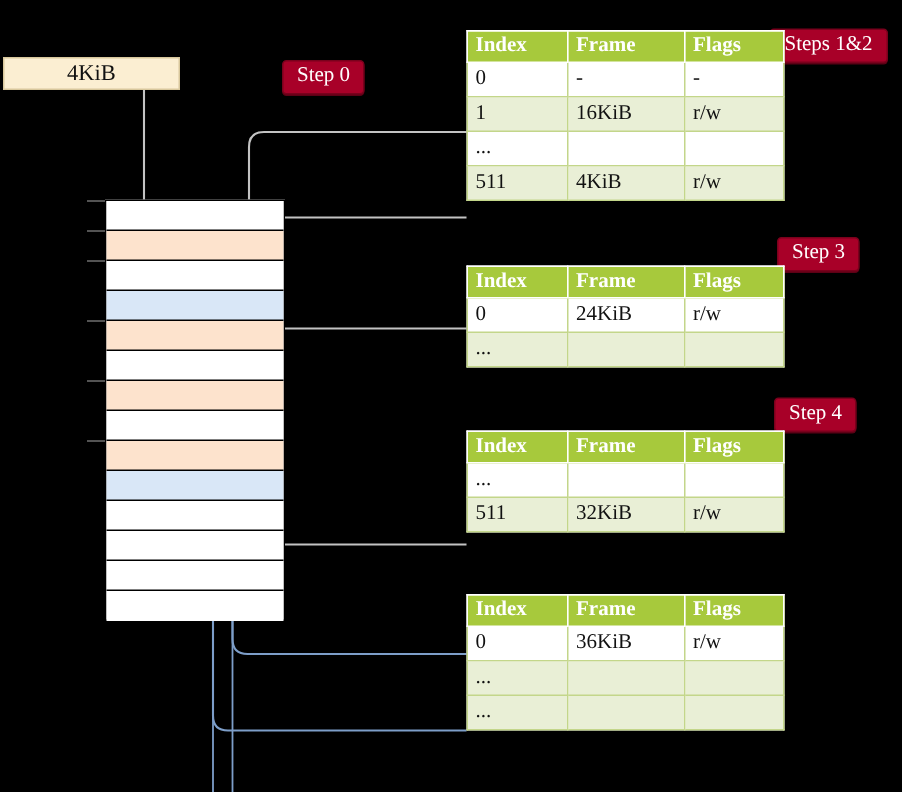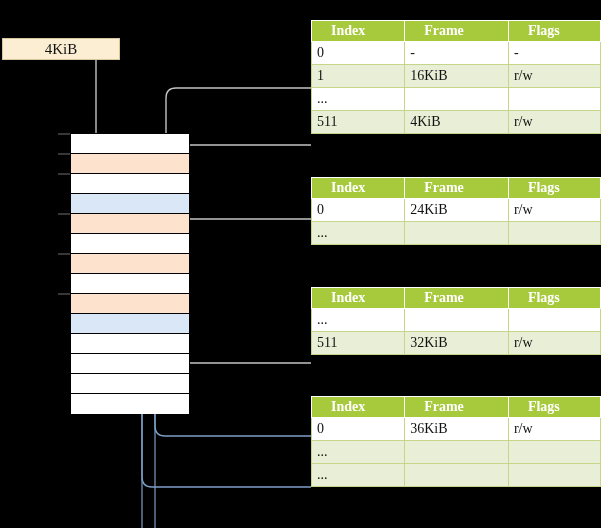--- a/index.html
+++ b/index.html
@@ -72,21 +72,21 @@
     background:#ffffff;
     font-size:14px;
     color:#111;
     table-layout:fixed;
   }
   .ptable th{
     background:#a7c93c;
     color:#ffffff;
     font-weight:bold;
     text-align:left;
-    padding:2px 19px;
+    padding:2px 5px;
     border:1px solid #ffffff;
     font-size:14px;
   }
   .ptable td{
     padding:1px 5px;
     border:1px solid #c3d68a;
     height:23px;
     box-sizing:border-box;
     overflow:hidden;
     white-space:nowrap;
@@ -177,20 +177,24 @@
       <div class="memrow o"></div>
       <div class="memrow w"></div>
       <div class="memrow o"></div>
       <div class="memrow b"></div>
       <div class="memrow w"></div>
       <div class="memrow w"></div>
       <div class="memrow w"></div>
       <div class="memrow w"></div>
     </div>
 
+  <div class="badge" id="badge-step0">Step 0</div>
+  <div class="badge" id="badge-steps12">Steps 1&amp;2</div>
+  <div class="badge" id="badge-step3">Step 3</div>
+  <div class="badge" id="badge-step4">Step 4</div>
 
   <div id="tables-host">
       <table class="ptable" id="table1">
         <thead>
           <tr>
             <th class="c-index">Index</th>
             <th class="c-frame">Frame</th>
             <th class="c-flags">Flags</th>
           </tr>
         </thead>

